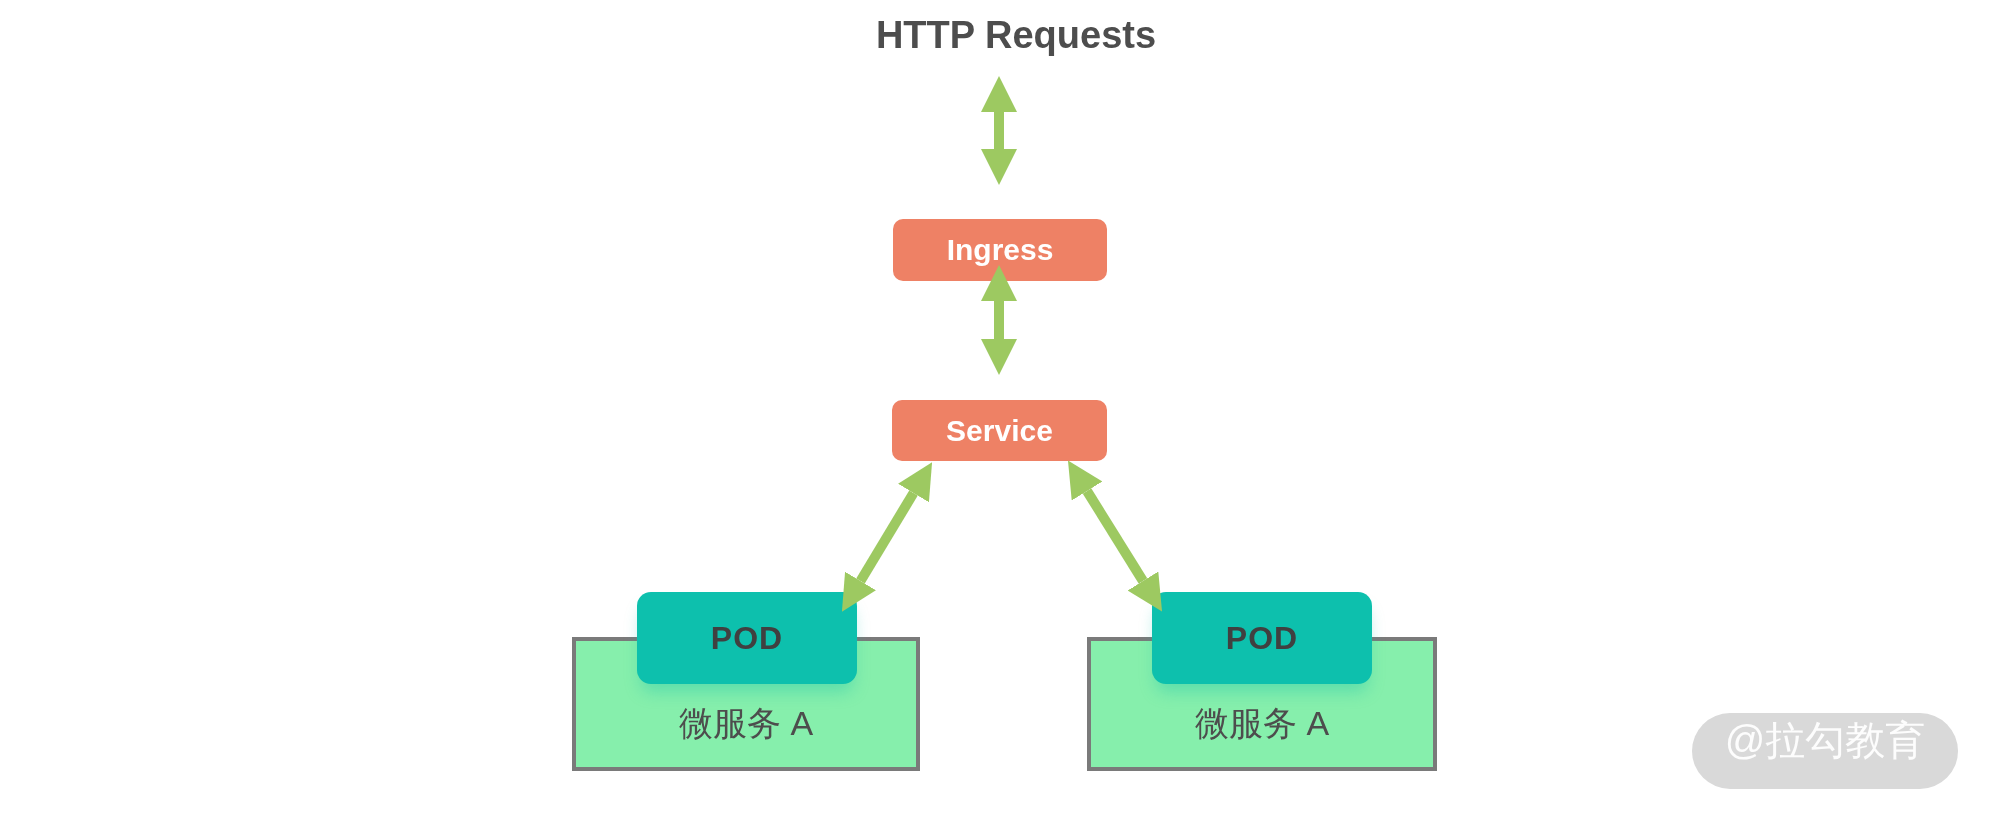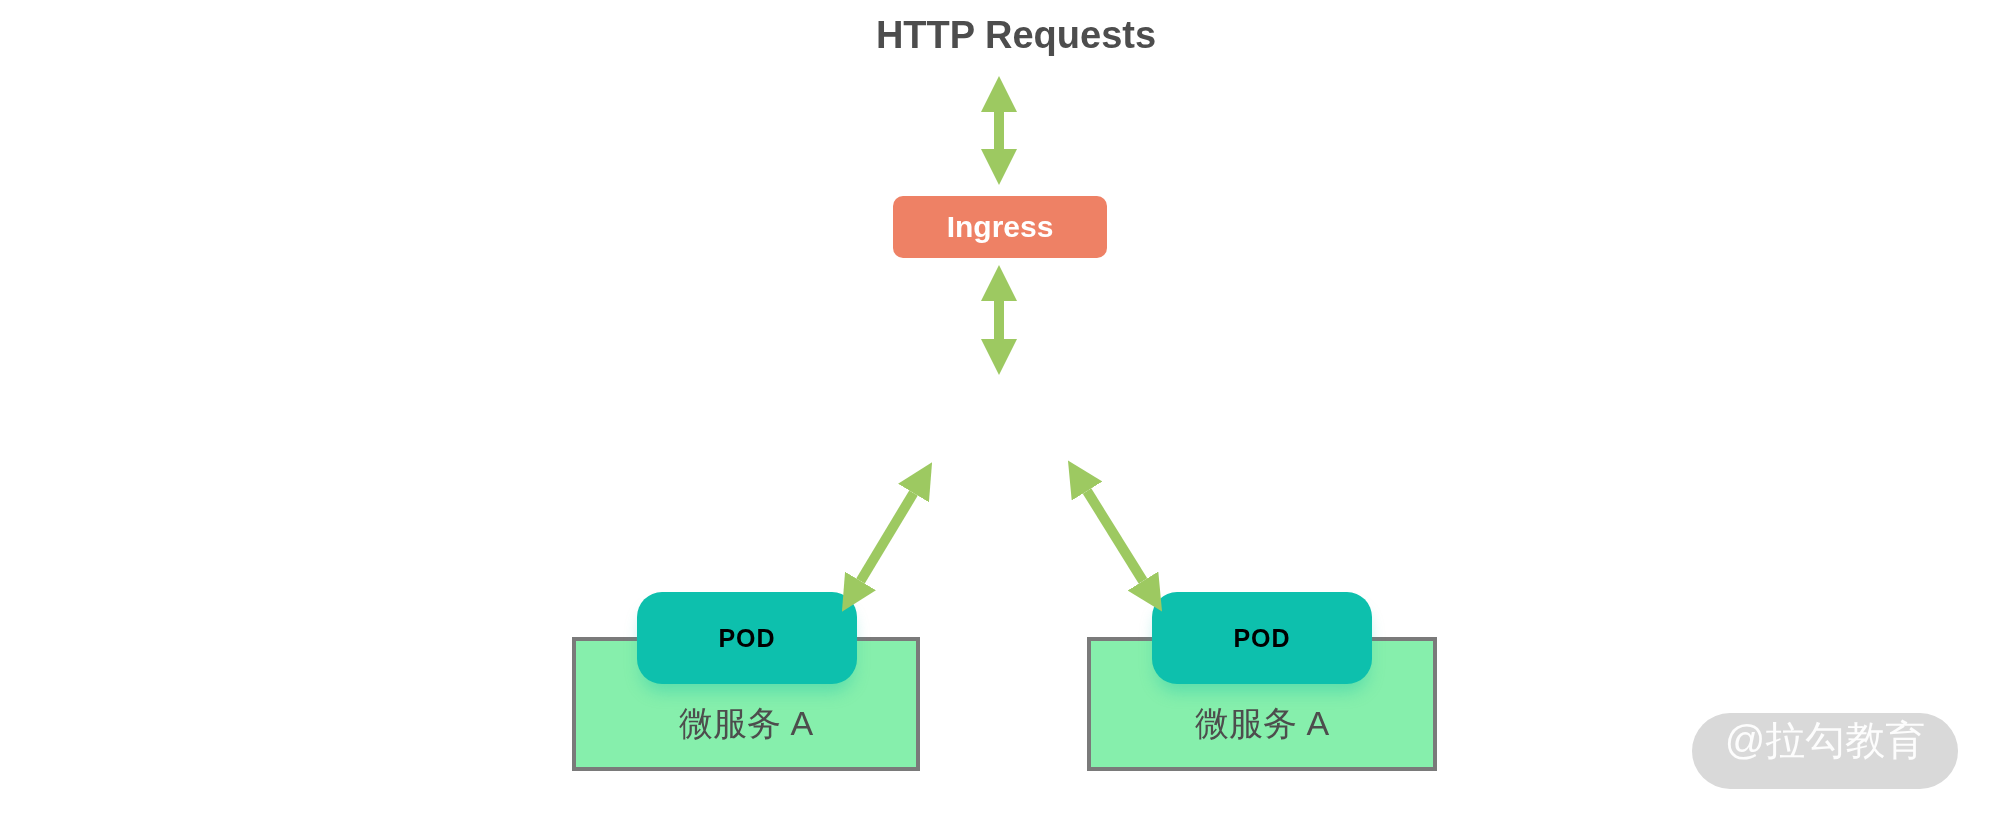--- a/index.html
+++ b/index.html
@@ -30,35 +30,36 @@
     position: absolute;
     display: flex;
     align-items: center;
     justify-content: center;
     background: var(--node-orange, #ee8165);
     color: #ffffff;
     font-size: 30px;
     font-weight: 600;
     border-radius: 10px;
     z-index: 2;
+    margin-top: 23px;
   }
   #ingress { left: 893px; top: 196px; width: 214px; height: 62px; }
   #service { left: 892px; top: 377px; width: 215px; height: 61px; }
 
   .pod {
     position: absolute;
     width: 220px;
     height: 92px;
     background: var(--pod-teal, #0dc0ad);
-    border-radius: 25px;
+    border-radius: 14px;
     display: flex;
     align-items: center;
     justify-content: center;
-    color: #000000;
-    font-size: 25px;
+    color: #404040;
+    font-size: 32px;
     font-weight: 700;
     letter-spacing: 1px;
     z-index: 3;
     box-shadow: 0 12px 16px -4px rgba(13, 192, 173, 0.35);
   }
   #pod-left  { left: 637px;  top: 592px; }
   #pod-right { left: 1152px; top: 592px; }
 
   .group {
     position: absolute;
@@ -125,20 +126,21 @@
       </marker>
     </defs>
     <line class="arrow" x1="999" y1="112" x2="999" y2="149" marker-start="url(#ah)" marker-end="url(#ah)"></line>
     <line class="arrow" x1="999" y1="301" x2="999" y2="339" marker-start="url(#ah)" marker-end="url(#ah)"></line>
     <line class="arrow" x1="913.5" y1="493" x2="860.5" y2="581" marker-start="url(#ah)" marker-end="url(#ah)"></line>
     <line class="arrow" x1="1087" y1="491" x2="1143" y2="581" marker-start="url(#ah)" marker-end="url(#ah)"></line>
   </svg>
 
   <div id="ingress" class="node">Ingress</div>
 
+  <div id="service" class="node">Service</div>
 
   <div id="group-left" class="group">
     <div class="group-label">微服务 A</div>
   </div>
   <div id="pod-left" class="pod">POD</div>
 
   <div id="group-right" class="group">
     <div class="group-label">微服务 A</div>
   </div>
   <div id="pod-right" class="pod">POD</div>

